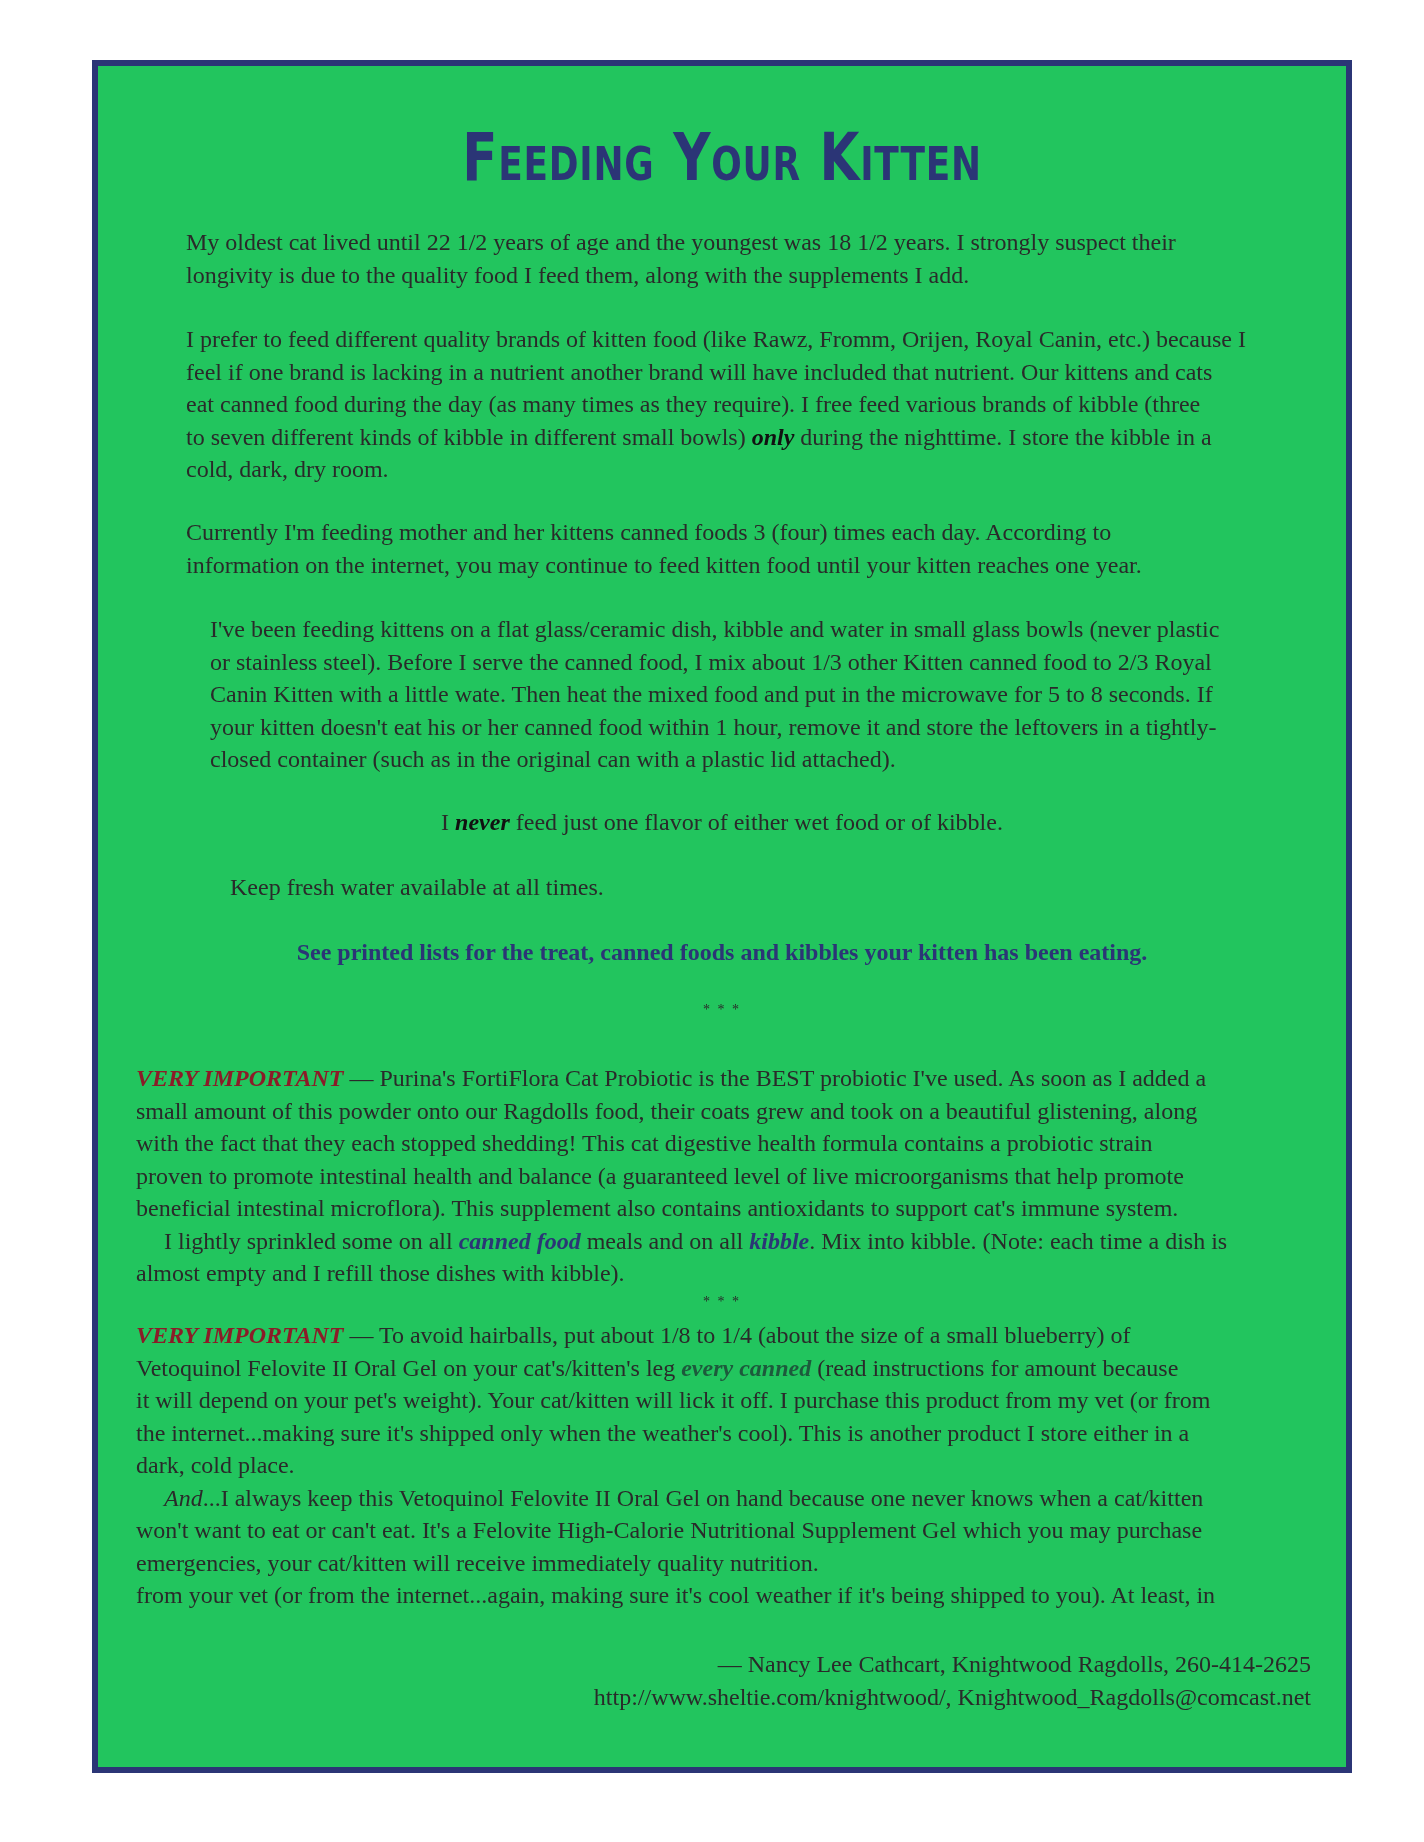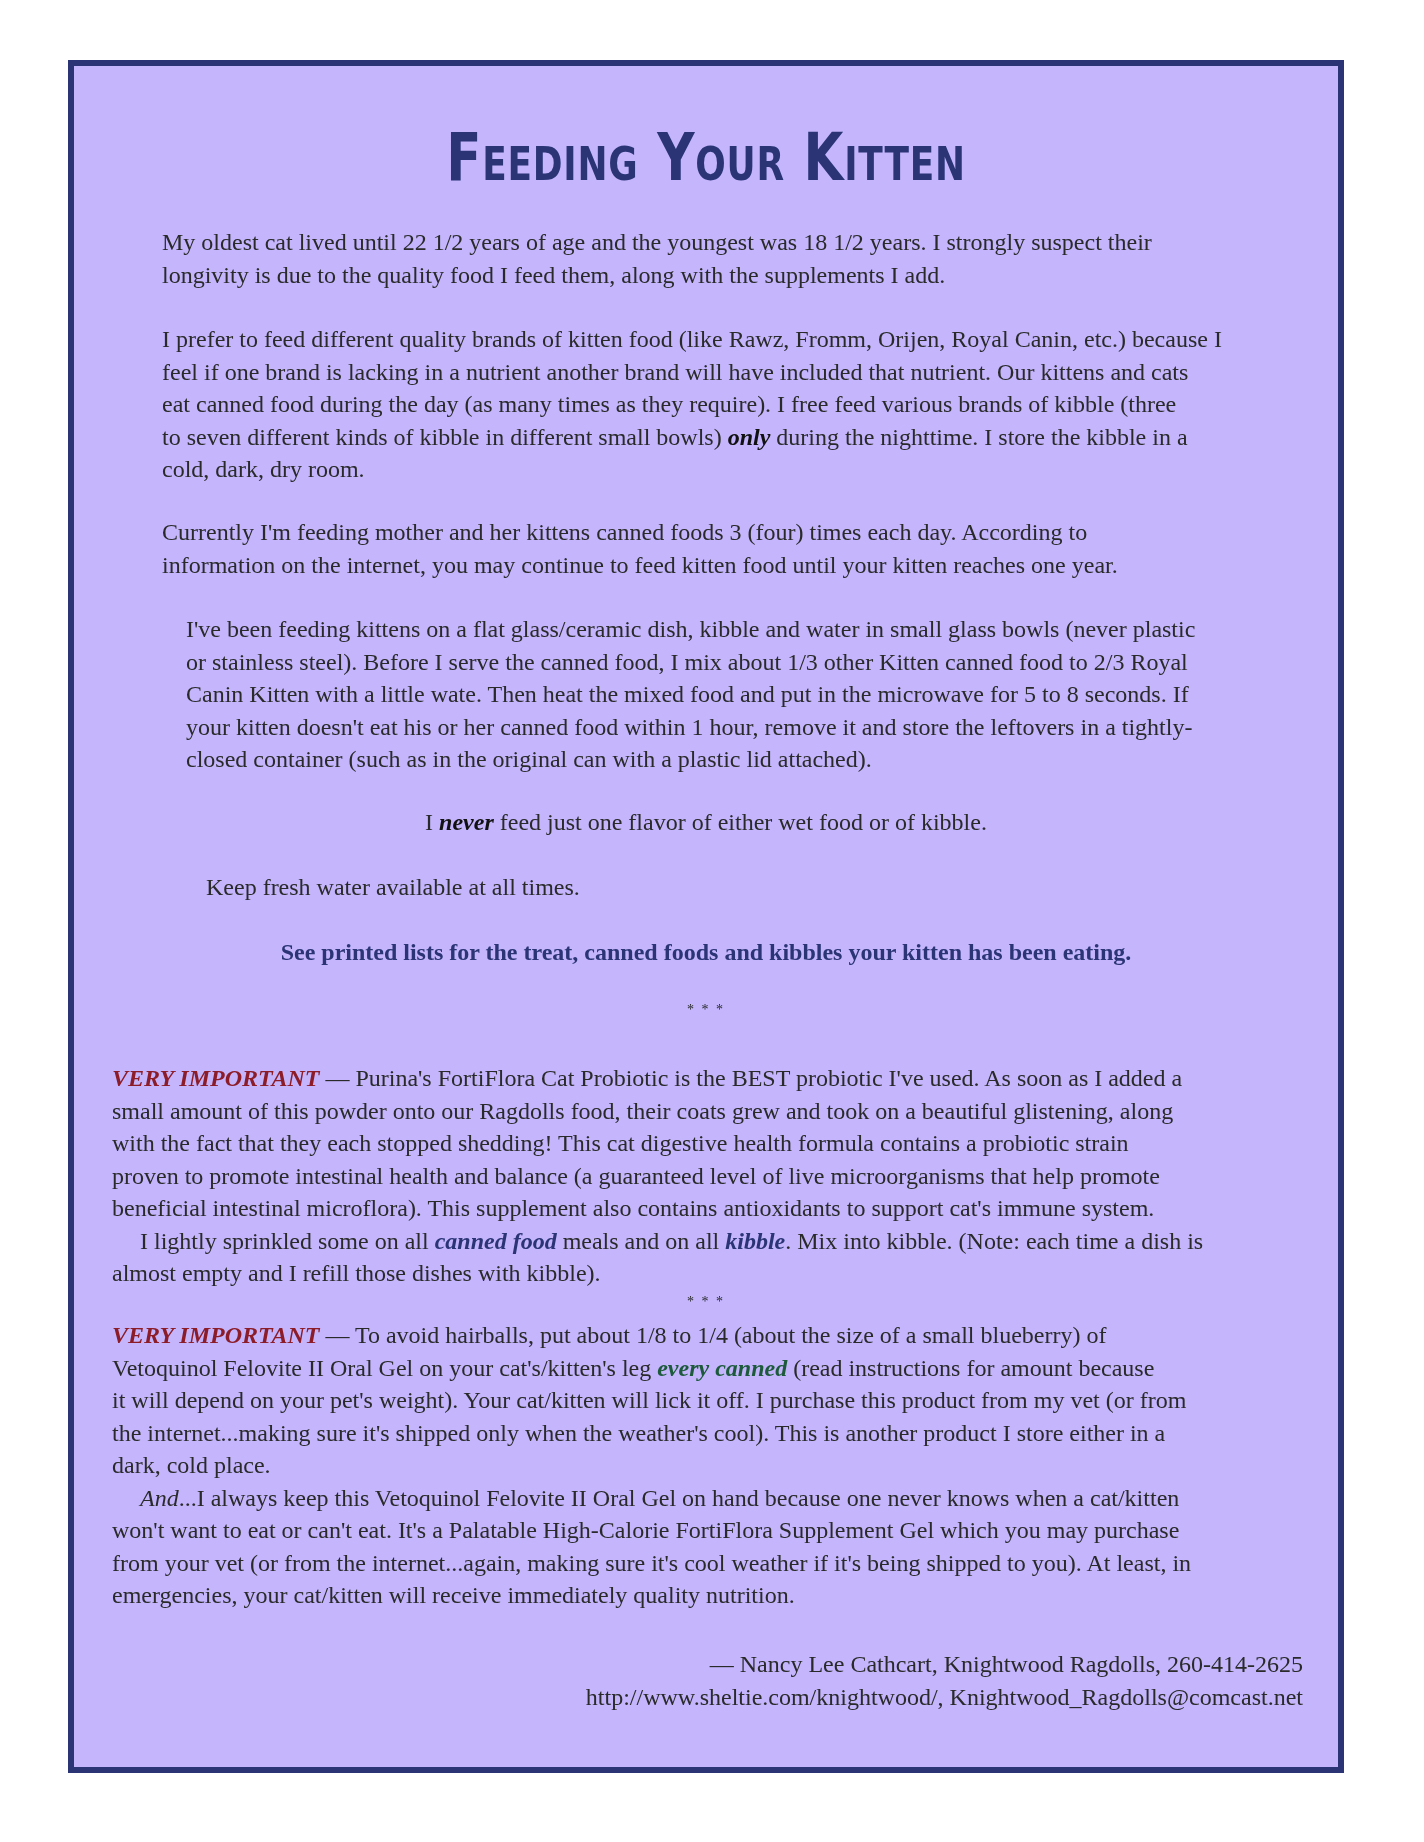--- a/index.html
+++ b/index.html
@@ -10,27 +10,26 @@
     body {
       width: 1424px;
       height: 1842px;
       position: relative;
       overflow: hidden;
       font-family: "Liberation Serif", "DejaVu Serif", serif;
       color: #2a2a2a;
     }
     .frame {
       position: absolute;
-      left: 68px;
+      left: 92px;
       top: 60px;
       width: 1248px;
       height: 1701px;
       border: 6px solid #2b3576;
-      background: #c4b5fd;
-      padding-left: 16px;
+      background: #22c55e;
     }
     .title {
       position: absolute;
       left: 0;
       right: 0;
       top: 52px;
       text-align: center;
       color: #2b3576;
       font-family: "DejaVu Sans", sans-serif;
       font-weight: bold;
@@ -125,23 +124,23 @@
 
   <div class="body-text stars2">* * *</div>
 
   <div class="body-text p9">
     <span class="line"><span class="red">VERY IMPORTANT</span><span> — To avoid hairballs, put about 1/8 to 1/4 (about the size of a small blueberry) of</span></span>
     <span class="line"><span>Vetoquinol Felovite II Oral Gel on your cat's/kitten's leg </span><span class="green">every canned</span><span> (read instructions for amount because</span></span>
     <span class="line">it will depend on your pet's weight).  Your cat/kitten will lick it off.   I purchase this product from my vet (or from</span>
     <span class="line">the internet...making sure it's shipped only when the weather's cool).  This is another product I store either in a</span>
     <span class="line">dark, cold place.</span>
     <span class="line"><span class="indent"></span><span class="it">And</span><span>...I always keep this Vetoquinol Felovite II Oral Gel on hand because one never knows when a cat/kitten</span></span>
-    <span class="line">won't want to eat or can't eat.  It's a Palatable High-Calorie FortiFlora Supplement Gel which you may purchase</span>
+    <span class="line">won't want to eat or can't eat.  It's a Felovite High-Calorie Nutritional Supplement Gel which you may purchase</span>
+    <span class="line">emergencies, your cat/kitten will receive immediately quality nutrition.</span>
     <span class="line">from your vet (or from the internet...again, making sure it's cool weather if it's being shipped to you).  At least, in</span>
-    <span class="line">emergencies, your cat/kitten will receive immediately quality nutrition.</span>
   </div>
 
   <div class="body-text sig">
     <span class="line">— Nancy Lee Cathcart, Knightwood Ragdolls, 260-414-2625</span>
     <span class="line"><span>http://www.sheltie.com/knightwood/</span><span>,  </span><span>Knightwood_Ragdolls@comcast.net</span></span>
   </div>
 
 </div>
 
 </body></html>

